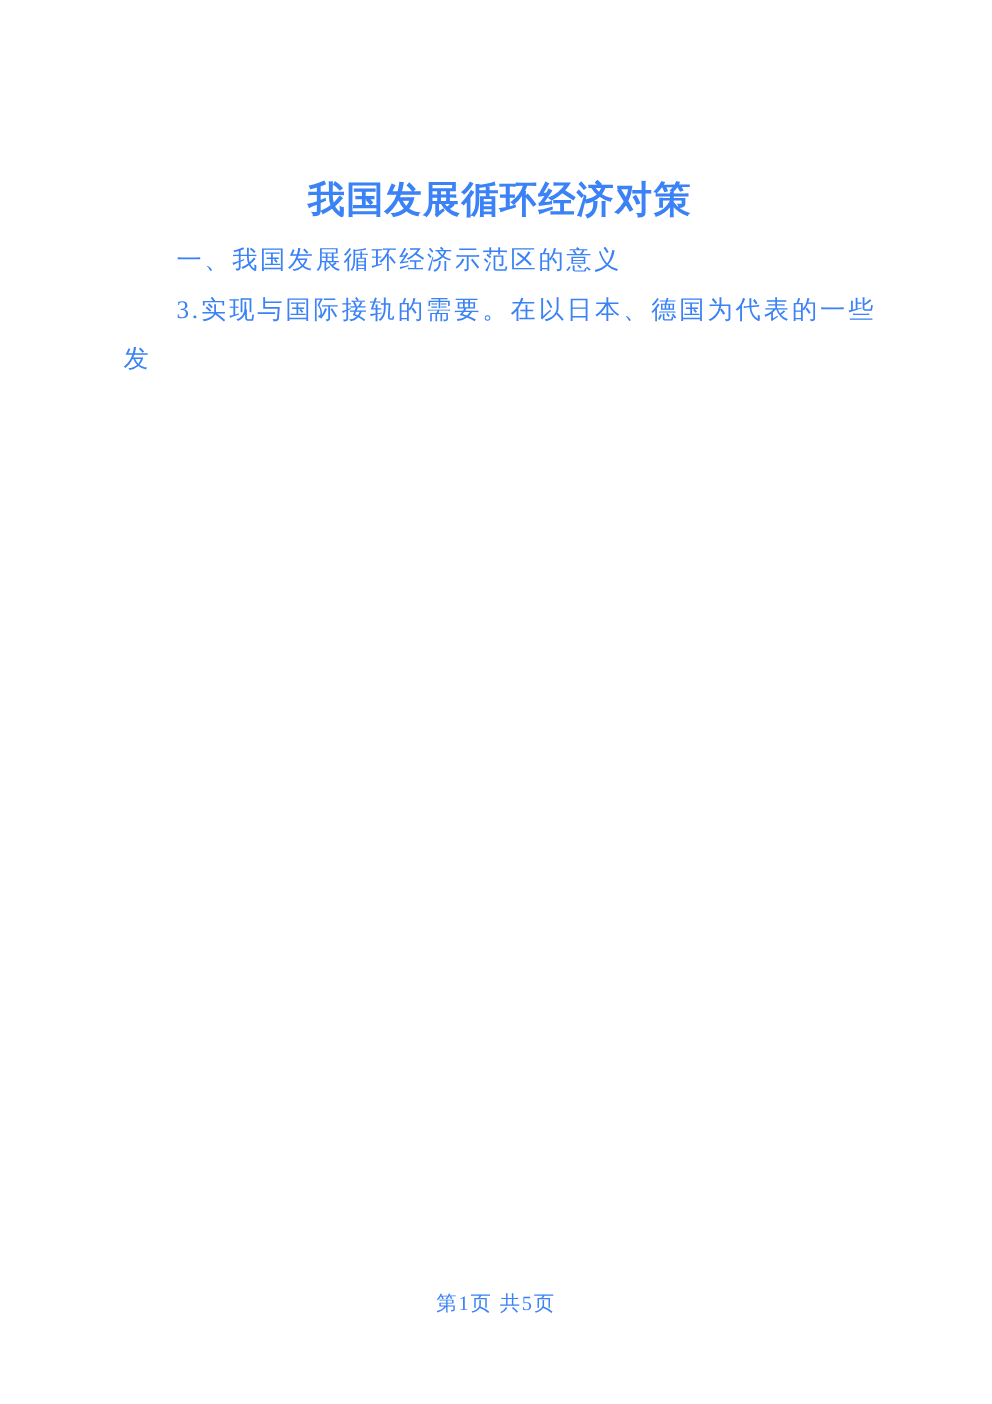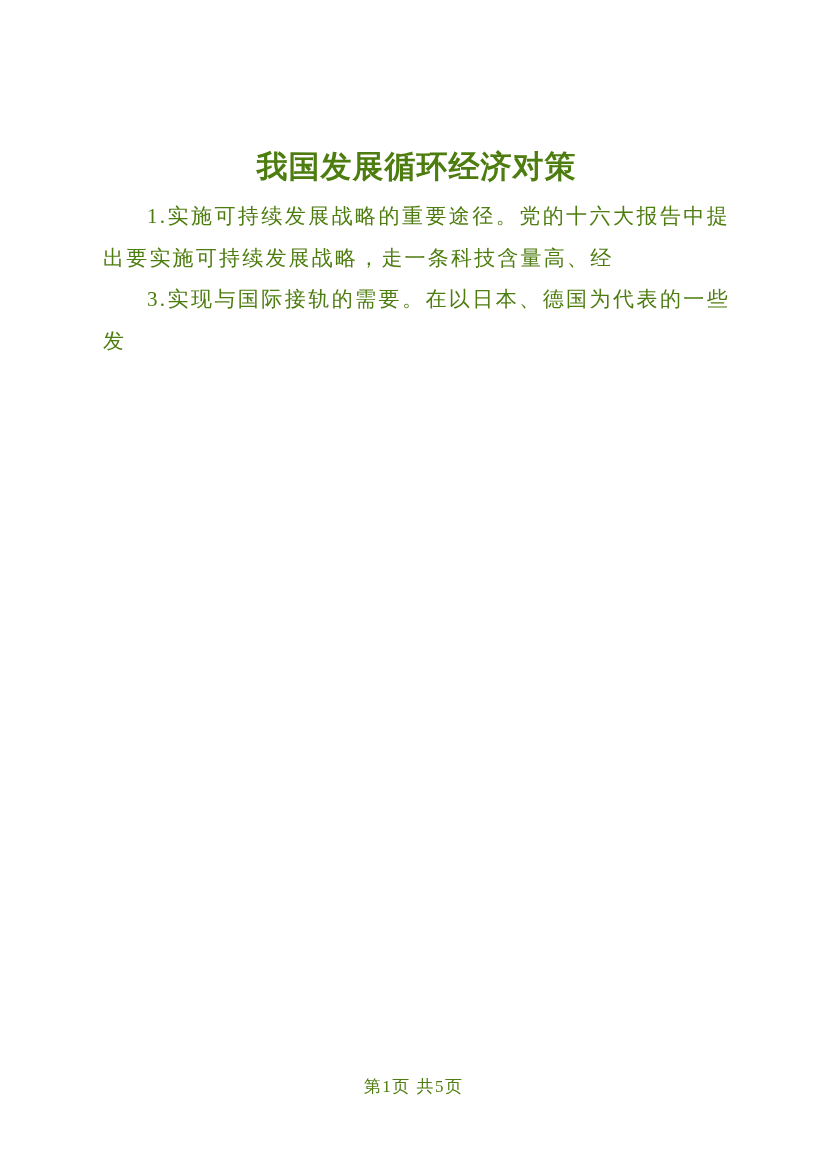--- a/index.html
+++ b/index.html
@@ -6,21 +6,21 @@
     margin: 0;
     padding: 0;
     background: #ffffff;
   }
   .page {
     position: relative;
     width: 827px;
     height: 1170px;
     background: #ffffff;
     overflow: hidden;
-    color: #4d7c0f;
+    color: #3b82f6;
     font-family: "Liberation Serif", "DejaVu Serif", serif;
   }
   .content {
     position: absolute;
     top: 146px;
     left: 103px;
     width: 627px;
   }
   .doc-title {
     margin: 0 0 8px 0;
@@ -48,19 +48,19 @@
     font-size: 17px;
     letter-spacing: 1.5px;
   }
 </style>
 </head>
 <body>
 
 <div class="page">
   <div class="content">
     <h1 class="doc-title">我国发展循环经济对策</h1>
-    <p class="body-par">1.实施可持续发展战略的重要途径。党的十六大报告中提出要实施可持续发展战略，走一条科技含量高、经</p>
+    <p class="body-par">一、我国发展循环经济示范区的意义</p>
     <p class="body-par">3.实现与国际接轨的需要。在以日本、德国为代表的一些发</p>
   </div>
   <div class="page-footer">
     <span>第1页 共5页</span>
   </div>
 </div>
 
 </body></html>

